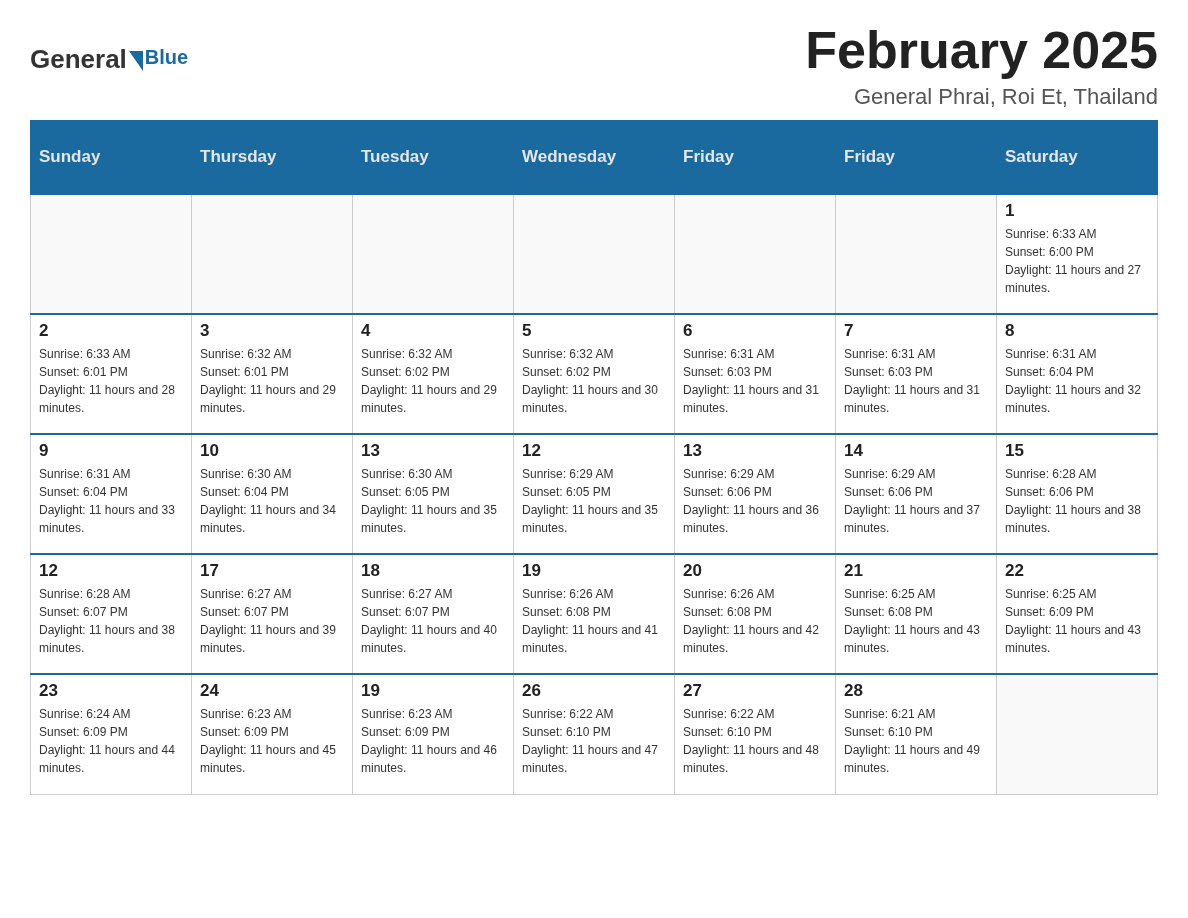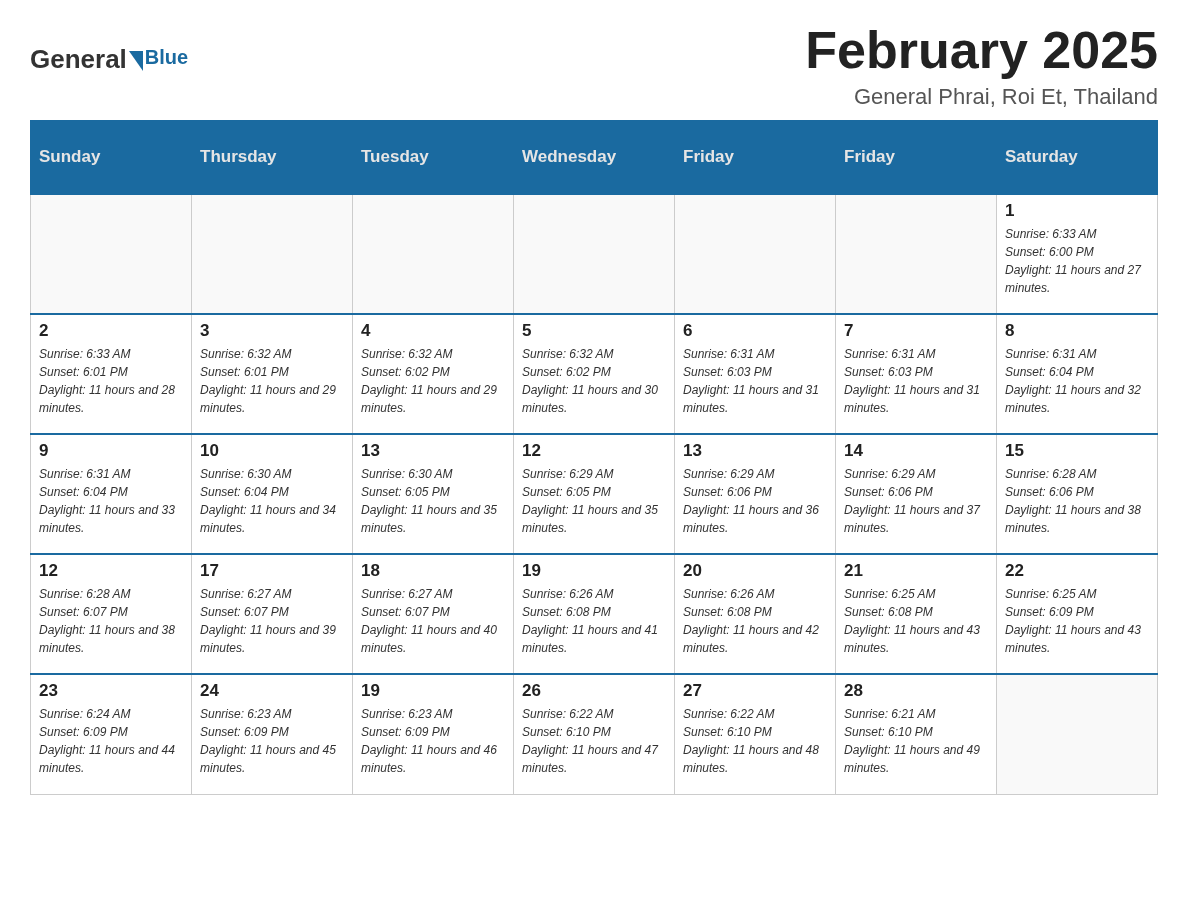--- a/index.html
+++ b/index.html
@@ -86,21 +86,20 @@
       font-size: 17px;
       font-weight: bold;
       color: #222;
       display: block;
       margin-bottom: 4px;
     }
     .day-info {
       font-size: 12px;
       color: #333;
       line-height: 1.5;
-      font-style: italic;
     }
     .empty-cell {
       background: #f9f9f9;
     }
     .week-row td {
       border-top: 2px solid #1a6aa0;
     }
   </style>
 </head>
 <body>

